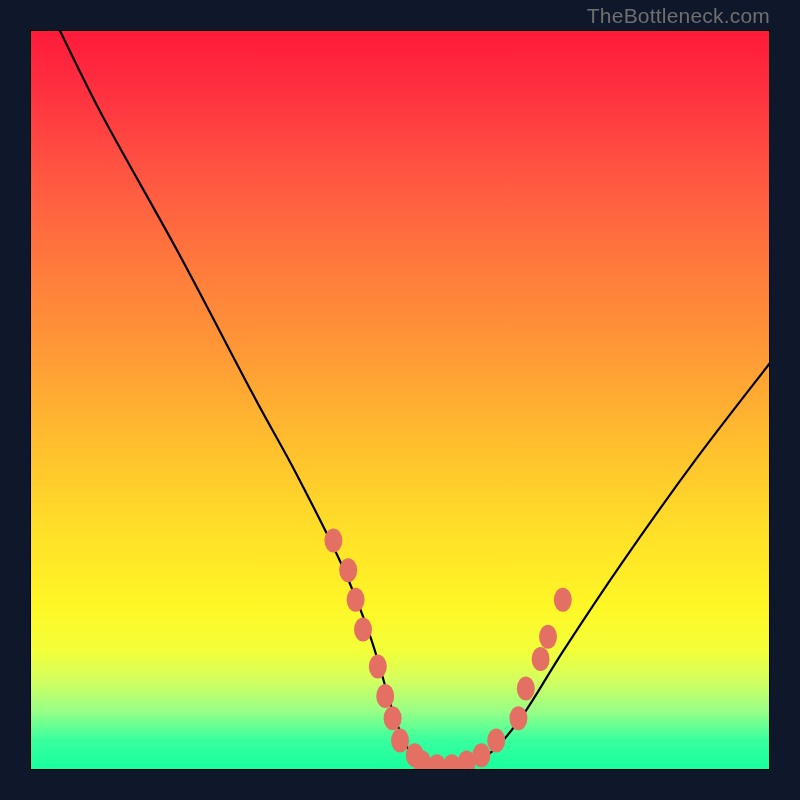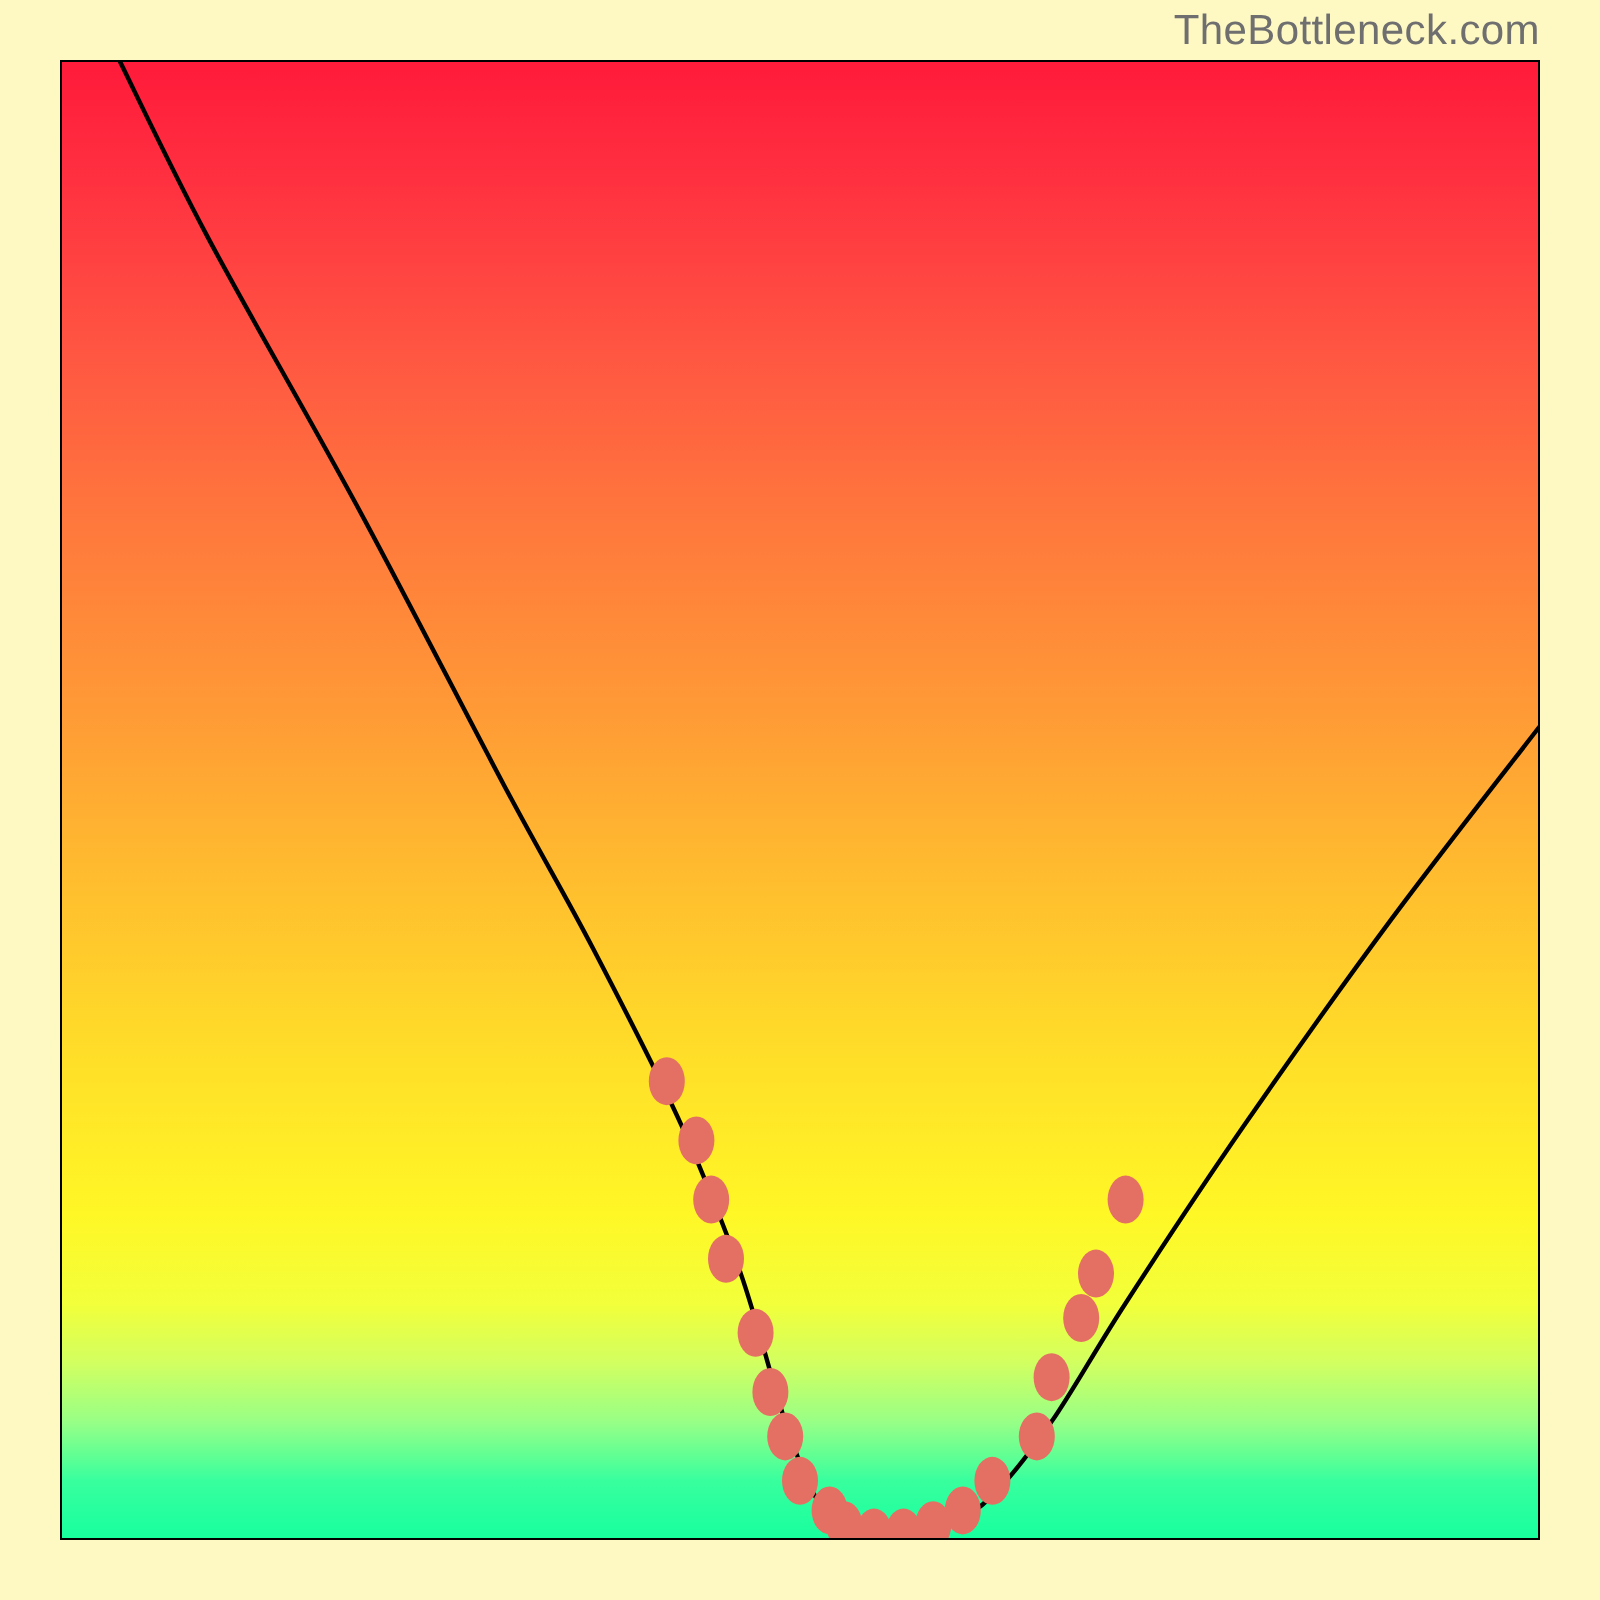--- a/index.html
+++ b/index.html
@@ -10,21 +10,21 @@
     overflow: hidden;
     background: #000;
     font-family: Arial, Helvetica, sans-serif;
   }
   .frame {
     position: absolute;
     top: 0;
     left: 0;
     width: 800px;
     height: 800px;
-    background: #fef9c3;
+    background: #0f172a;
   }
   .plot-area {
     position: absolute;
     top: 30px;
     left: 30px;
     width: 740px;
     height: 740px;
     overflow: hidden;
   }
   .gradient-bg {

